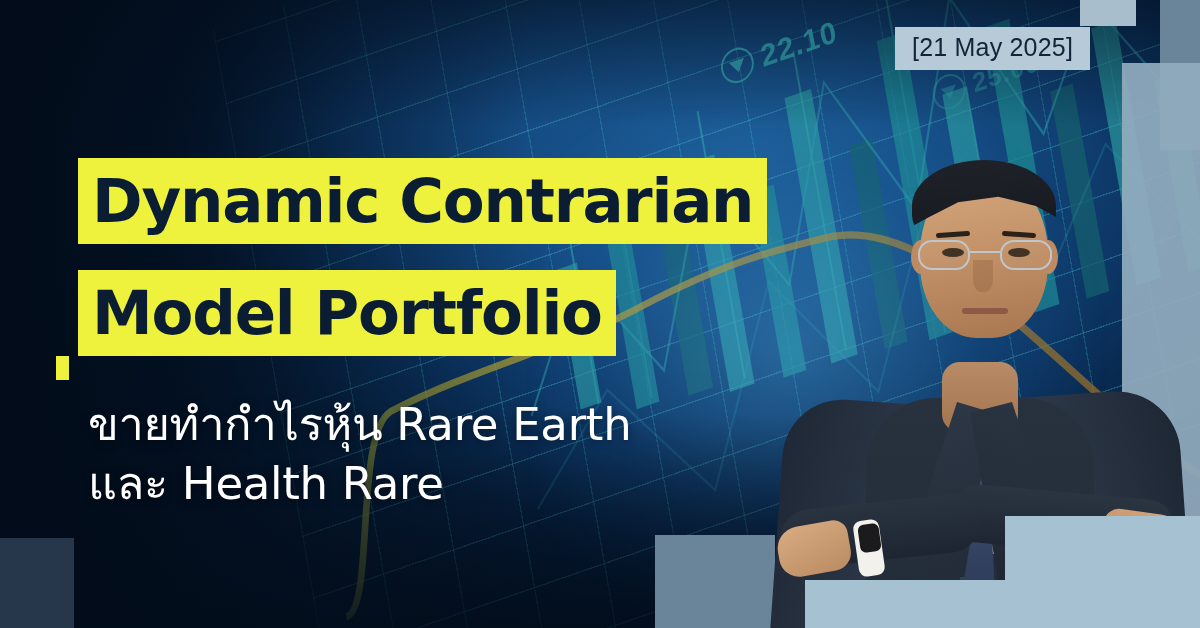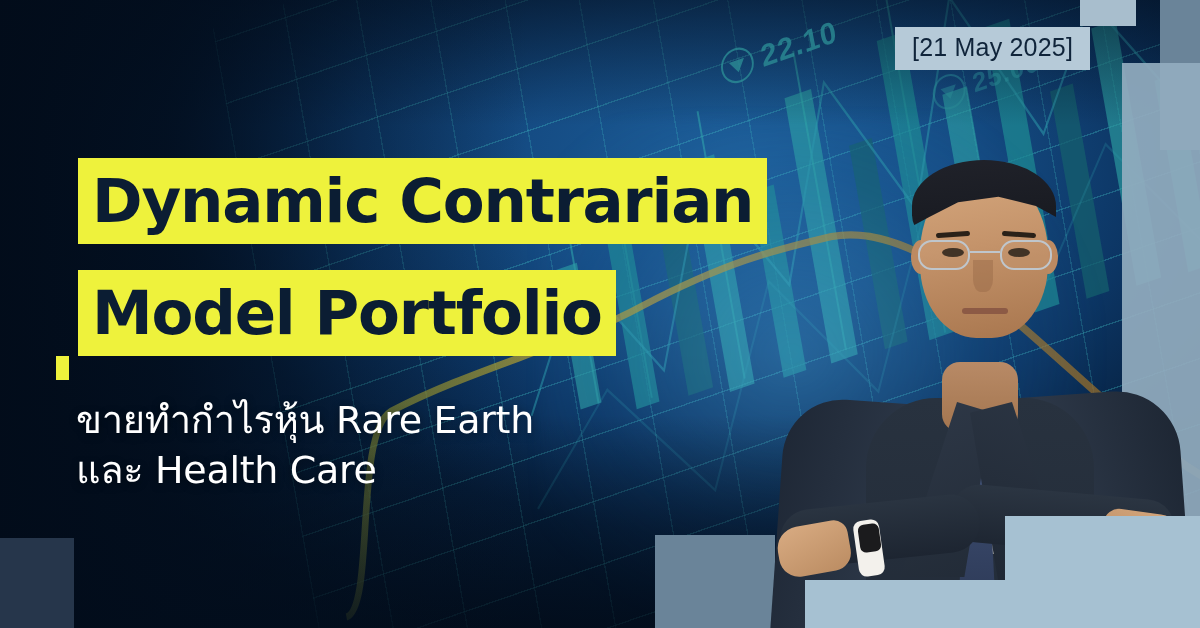--- a/index.html
+++ b/index.html
@@ -160,25 +160,25 @@
     white-space:nowrap;
   }
   #hl-row-2{ margin-top:26px; }
   #hl-stub{
     width:13px; height:24px; background:#eef23c;
     margin-left:0;
   }
 
   
   #subtitle{
-    position:absolute; left:76px; top:395px;
+    position:absolute; left:88px; top:395px;
     color:#ffffff;
     font-family:"DejaVu Sans", sans-serif;
     font-weight:400;
-    font-size:38px;
+    font-size:45px;
     line-height:1.32;
     letter-spacing:-.3px;
     text-shadow:0 2px 9px rgba(0,0,0,.45);
     white-space:nowrap;
   }
 
   
   #person{
     position:absolute;
     left:770px; top:72px;
@@ -413,16 +413,16 @@
       <span class="hl-bar">Dynamic Contrarian</span>
     </div>
     <div class="hl-row" id="hl-row-2">
       <span class="hl-bar">Model Portfolio</span>
     </div>
     <div id="hl-stub"></div>
   </div>
 
   <div id="subtitle">
     <div>ขายทำกำไรหุ้น Rare Earth</div>
-    <div>และ Health Care</div>
+    <div>และ Health Rare</div>
   </div>
 
 </div>
 
 </body></html>

